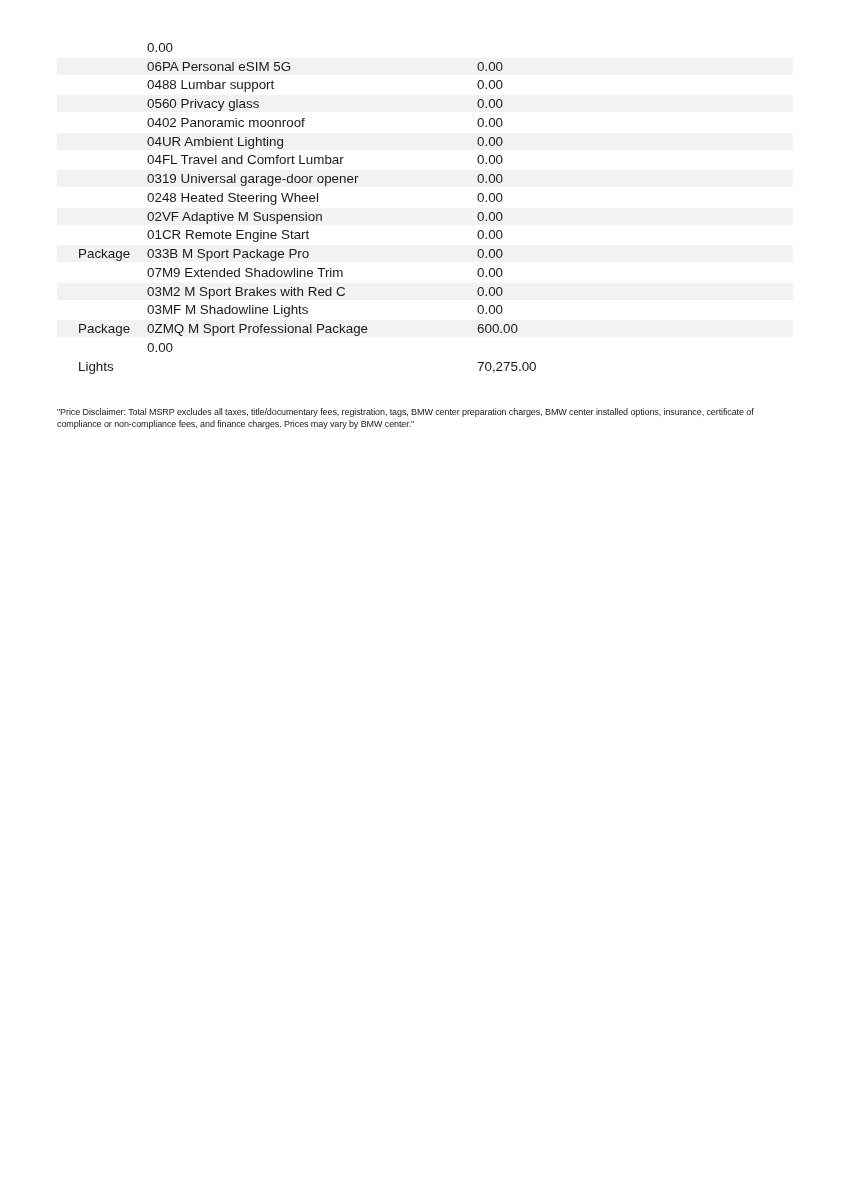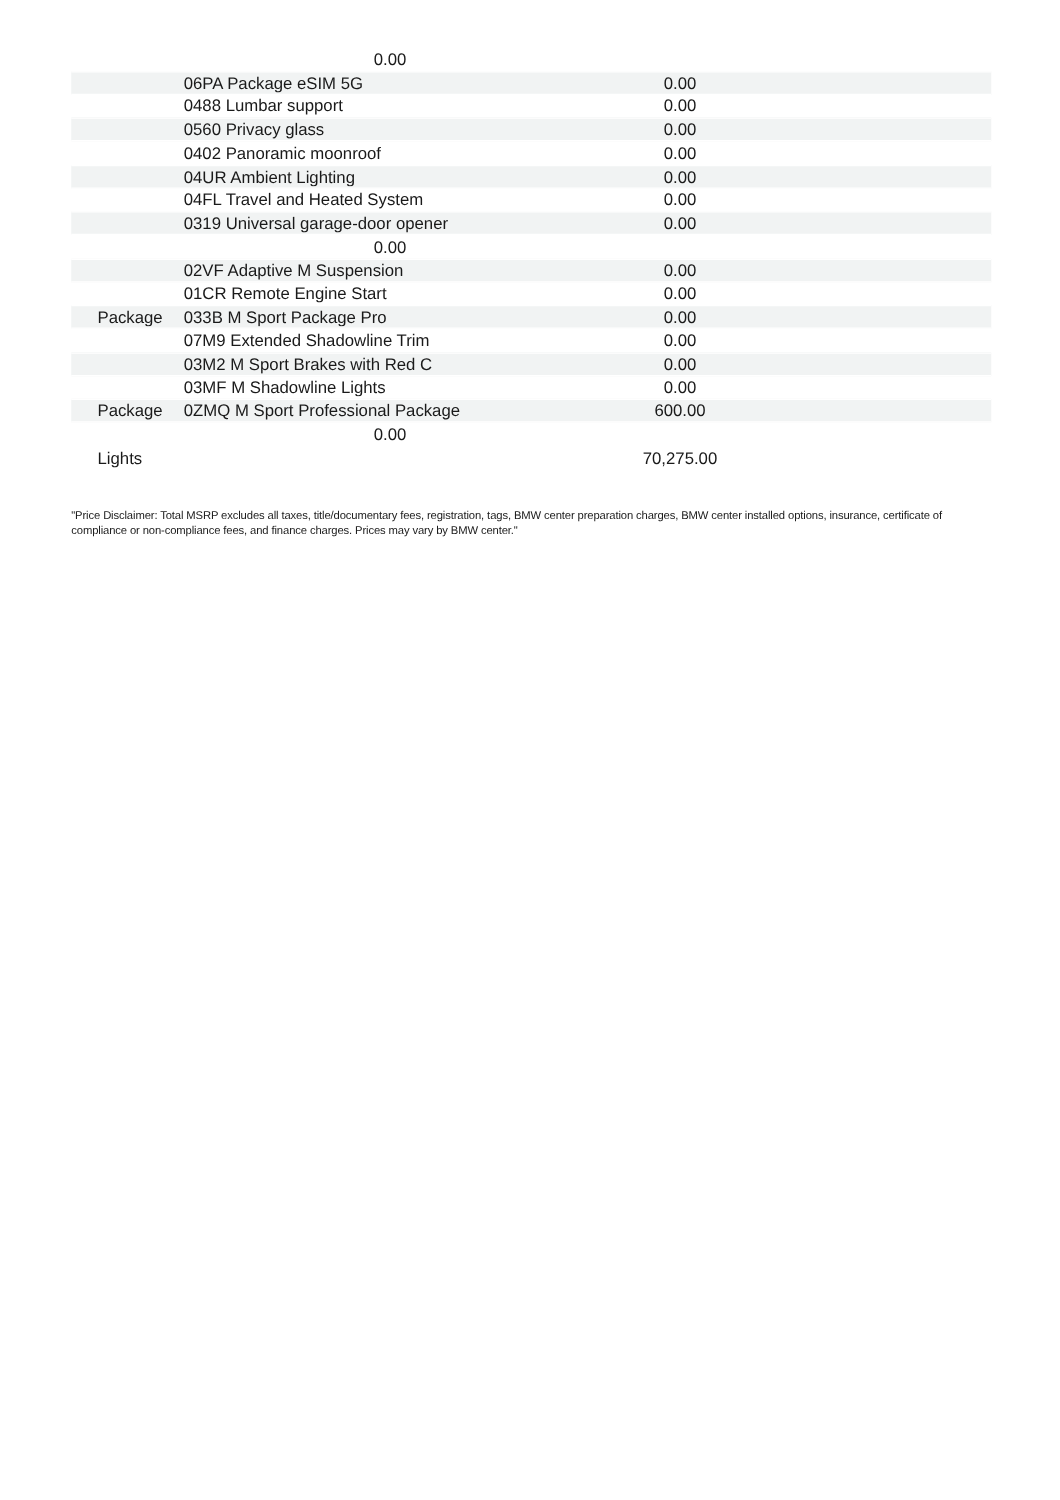--- a/index.html
+++ b/index.html
@@ -31,21 +31,21 @@
     font-size: 13.4px;
     color: var(--text-color, #1a1a1a);
     white-space: nowrap;
   }
   .row.shaded {
     background: var(--stripe-color, #f1f3f3);
     box-shadow: inset 0 1px 0 #ffffff, inset 0 -1px 0 #ffffff;
   }
   .cell { overflow: hidden; }
   .cell.cat { padding-left: 21px; }
-  .cell.price { text-align: center; }
+  .cell.price { text-align: left; }
   .disclaimer {
     position: absolute;
     top: 406px;
     left: 57px;
     width: 737px;
     font-size: 9px;
     letter-spacing: -0.1px;
     line-height: 12.3px;
     color: var(--text-color, #1a1a1a);
   }
@@ -56,21 +56,21 @@
 <div class="page">
 
   <div class="options-table">
       <div class="row">
       <div class="cell cat"></div>
       <div class="cell price">0.00</div>
       <div class="cell filler"></div>
     </div>
       <div class="row shaded">
       <div class="cell cat"></div>
-      <div class="cell desc">06PA Package eSIM 5G</div>
+      <div class="cell desc">06PA Personal eSIM 5G</div>
       <div class="cell price">0.00</div>
       <div class="cell filler"></div>
     </div>
       <div class="row">
       <div class="cell cat"></div>
       <div class="cell desc">0488 Lumbar support</div>
       <div class="cell price">0.00</div>
       <div class="cell filler"></div>
     </div>
       <div class="row shaded">
@@ -86,32 +86,33 @@
       <div class="cell filler"></div>
     </div>
       <div class="row shaded">
       <div class="cell cat"></div>
       <div class="cell desc">04UR Ambient Lighting</div>
       <div class="cell price">0.00</div>
       <div class="cell filler"></div>
     </div>
       <div class="row">
       <div class="cell cat"></div>
-      <div class="cell desc">04FL Travel and Heated System</div>
+      <div class="cell desc">04FL Travel and Comfort Lumbar</div>
       <div class="cell price">0.00</div>
       <div class="cell filler"></div>
     </div>
       <div class="row shaded">
       <div class="cell cat"></div>
       <div class="cell desc">0319 Universal garage-door opener</div>
       <div class="cell price">0.00</div>
       <div class="cell filler"></div>
     </div>
       <div class="row">
       <div class="cell cat"></div>
+      <div class="cell desc">0248 Heated Steering Wheel</div>
       <div class="cell price">0.00</div>
       <div class="cell filler"></div>
     </div>
       <div class="row shaded">
       <div class="cell cat"></div>
       <div class="cell desc">02VF Adaptive M Suspension</div>
       <div class="cell price">0.00</div>
       <div class="cell filler"></div>
     </div>
       <div class="row">

